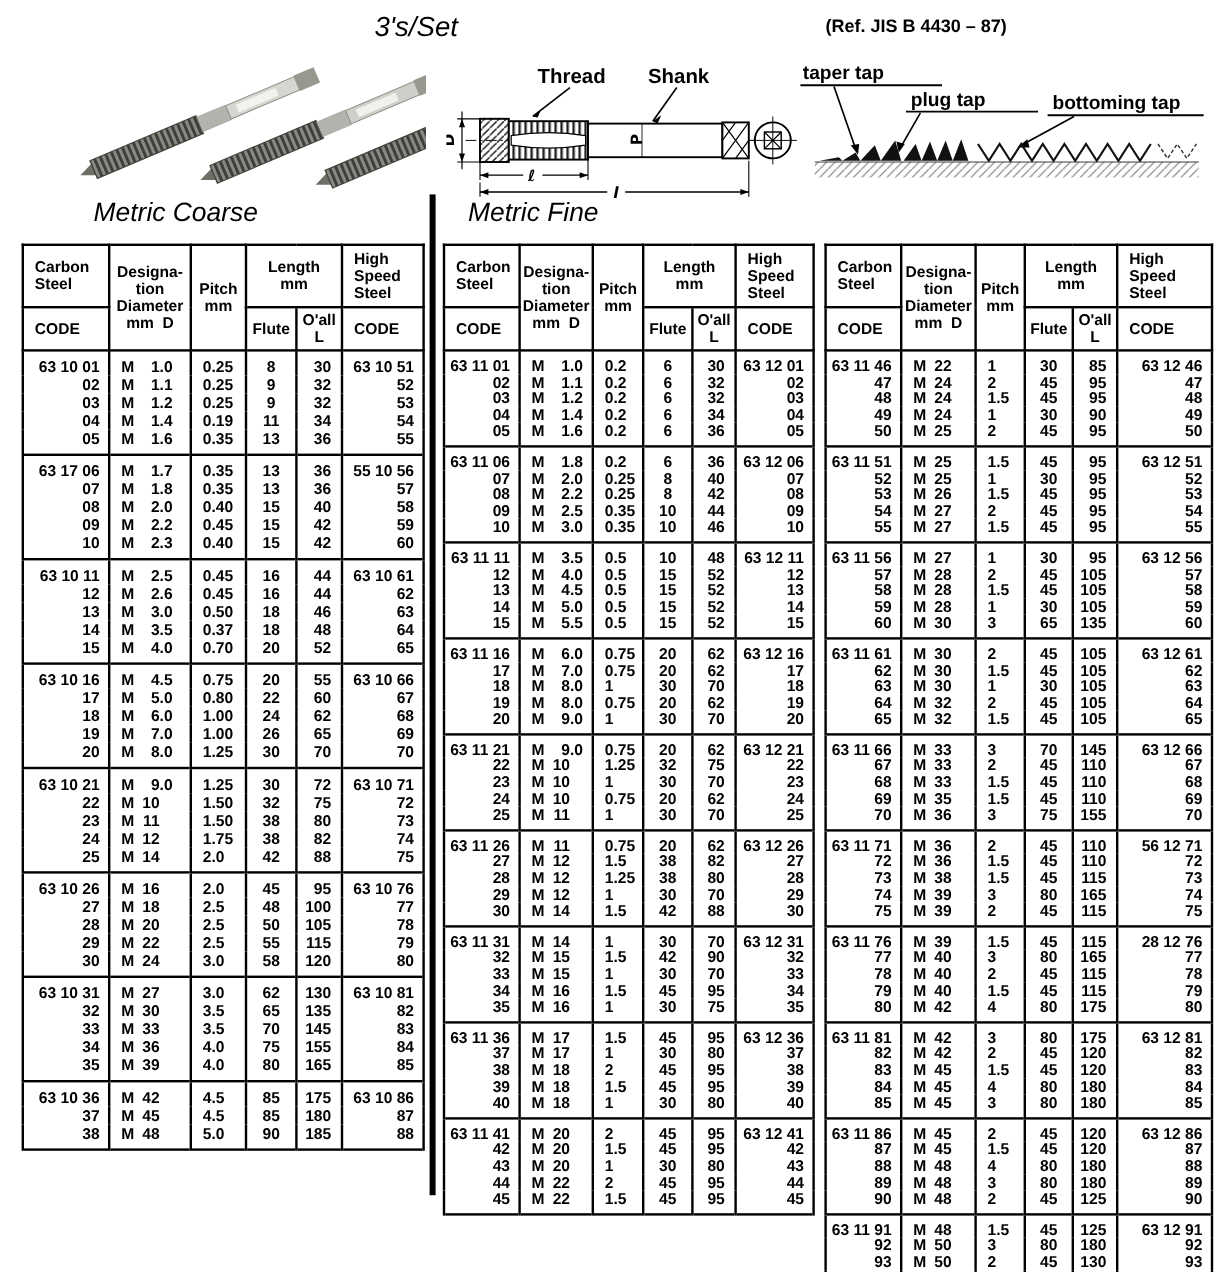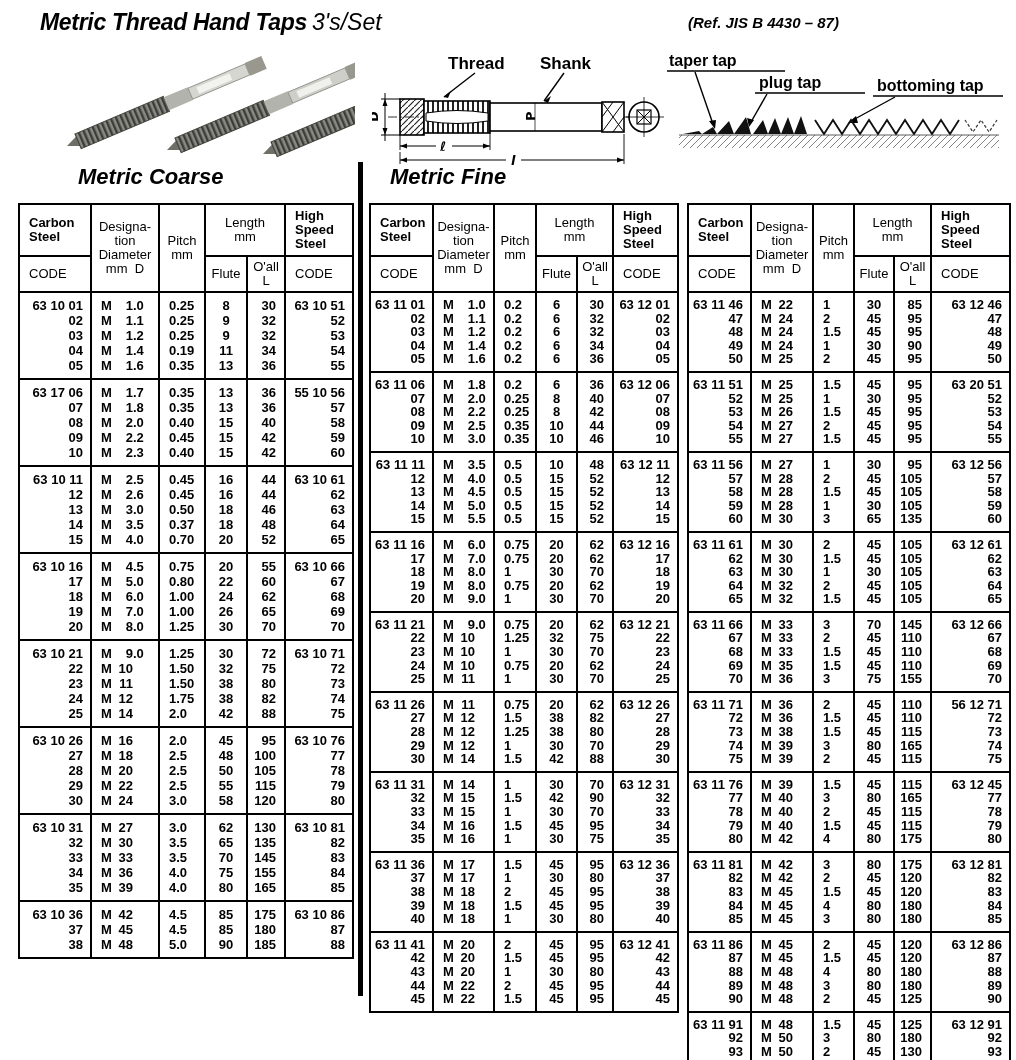--- a/index.html
+++ b/index.html
@@ -4,31 +4,31 @@
 <style>
   html,body{margin:0;padding:0;background:#e8e8e8;}
   .page{position:relative;width:1016px;height:1060px;background:#ffffff;
         font-family:"Liberation Sans",sans-serif;color:#000;overflow:hidden;}
   .abs{position:absolute;}
 
   
   .t-main{font-style:italic;font-weight:bold;font-size:23px;letter-spacing:-0.3px;white-space:pre;}
   .t-set{font-style:italic;font-weight:normal;font-size:23px;}
   .t-mat{font-style:italic;font-weight:bold;font-size:19px;white-space:pre;}
-  .t-ref{font-style:italic;font-weight:bold;font-size:15px;}
+  .t-ref{font-weight:bold;font-size:15px;}
 
   
-  .sec-title{font-style:italic;font-weight:bold;font-size:22px;}
+  .sec-title{font-style:italic;font-weight:normal;font-size:22px;}
 
   
   .divider{background:#000;}
 
   
   table.taps{border-collapse:collapse;table-layout:fixed;border:2px solid #000;background:#fff;}
-  .taps th{border:2px solid #000;font-weight:normal;font-size:13px;line-height:14px;
+  .taps th{border:2px solid #000;font-weight:bold;font-size:13px;line-height:14px;
            text-align:center;vertical-align:middle;padding:0;}
   .taps th.bold{font-weight:bold;}
   .taps th.left{text-align:left;padding-left:9px;margin-top:32px;}
   .taps th div{white-space:pre;}
   .taps tr.hr1 th{height:50px;}
   .taps tr.hr2 th{height:34px;}
   .taps td{border-left:2px solid #000;border-right:2px solid #000;border-top:0;border-bottom:0;
            padding:0;font-weight:bold;font-size:13px;vertical-align:middle;}
   .taps.rows15 td{line-height:15px;}
   .taps.rows13 td{line-height:13.6px;}
@@ -45,21 +45,20 @@
   
   .dlabel{font-family:"Liberation Sans",sans-serif;font-size:17px;font-weight:bold;fill:#000;}
   .slabel{font-family:"Liberation Sans",sans-serif;font-size:16px;font-weight:bold;fill:#000;}
   .dimlabel{font-family:"DejaVu Sans",sans-serif;font-size:13px;font-weight:bold;fill:#000;}
 </style>
 </head>
 <body>
 
 <div class="page">
 
-  <span class="abs t-main" style="left:40px;top:9px">Metric Thread Hand Taps</span>
   <span class="abs t-set" style="left:312px;top:9px">3's/Set</span>
   <span class="abs t-ref" style="left:688px;top:14px">(Ref. JIS B 4430 – 87)</span>
 
   <svg class="abs" style="left:15px;top:46px" width="340" height="118" viewBox="0 0 340 118">
     <defs>
       <pattern id="ridges" width="5" height="20" patternUnits="userSpaceOnUse">
         <rect width="5" height="20" fill="#8a8a84"></rect>
         <rect width="2.4" height="20" fill="#3c3c38"></rect>
       </pattern>
     </defs>
@@ -1086,21 +1085,21 @@
             <td class="hss">50</td>
           </tr>
         </tbody>
         <tbody>
           <tr class="gfirst ">
             <td class="code">63 11 51</td>
             <td class="desig"><span class="m">M</span><span class="vi">25</span><span class="vf"></span></td>
             <td class="pitch">1.5</td>
             <td class="flute">45</td>
             <td class="oall">95</td>
-            <td class="hss">63 20 51</td>
+            <td class="hss">63 12 51</td>
           </tr>
           <tr>
             <td class="code">52</td>
             <td class="desig"><span class="m">M</span><span class="vi">25</span><span class="vf"></span></td>
             <td class="pitch">1</td>
             <td class="flute">30</td>
             <td class="oall">95</td>
             <td class="hss">52</td>
           </tr>
           <tr>
@@ -1296,21 +1295,21 @@
             <td class="hss">75</td>
           </tr>
         </tbody>
         <tbody>
           <tr class="gfirst ">
             <td class="code">63 11 76</td>
             <td class="desig"><span class="m">M</span><span class="vi">39</span><span class="vf"></span></td>
             <td class="pitch">1.5</td>
             <td class="flute">45</td>
             <td class="oall">115</td>
-            <td class="hss">63 12 45</td>
+            <td class="hss">28 12 76</td>
           </tr>
           <tr>
             <td class="code">77</td>
             <td class="desig"><span class="m">M</span><span class="vi">40</span><span class="vf"></span></td>
             <td class="pitch">3</td>
             <td class="flute">80</td>
             <td class="oall">165</td>
             <td class="hss">77</td>
           </tr>
           <tr>

